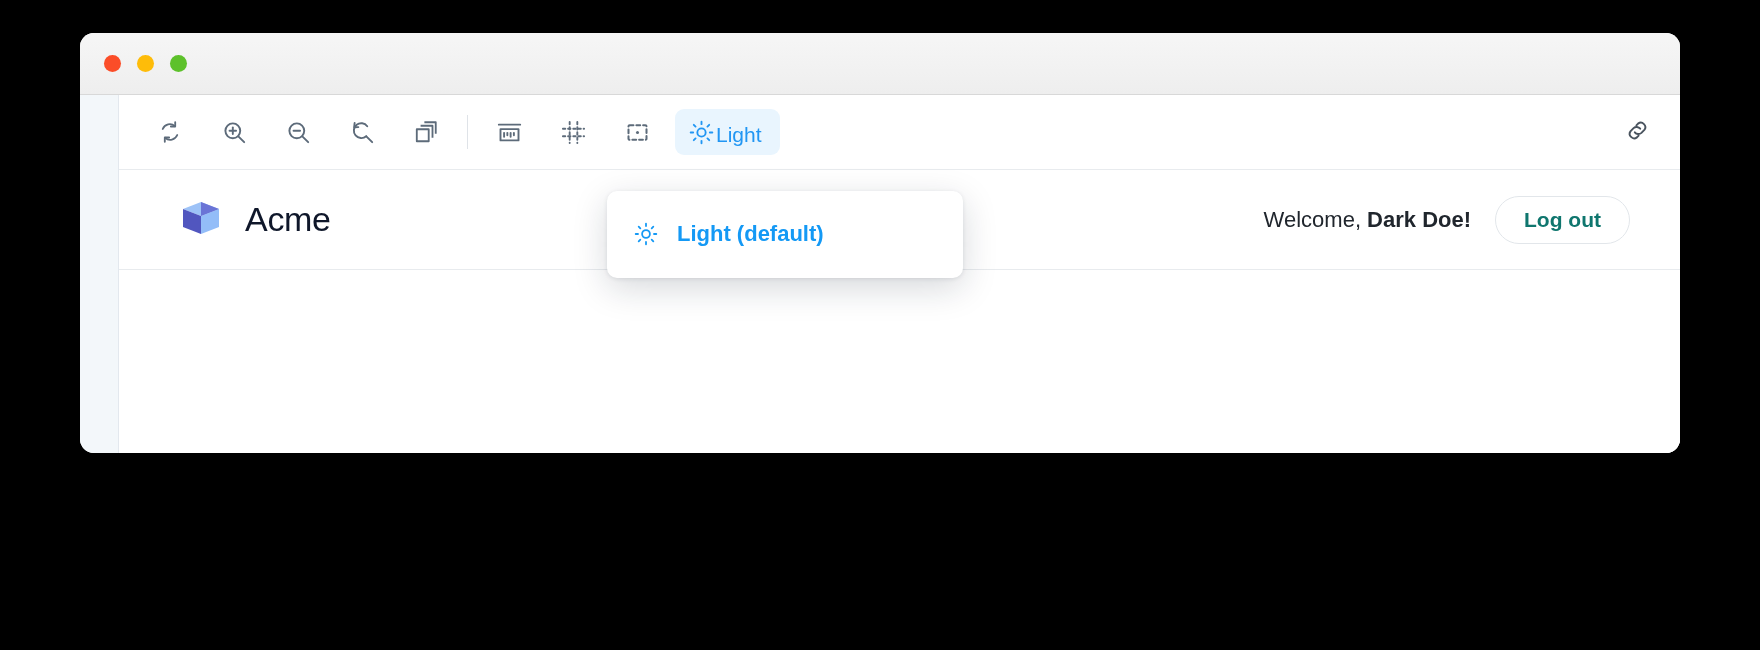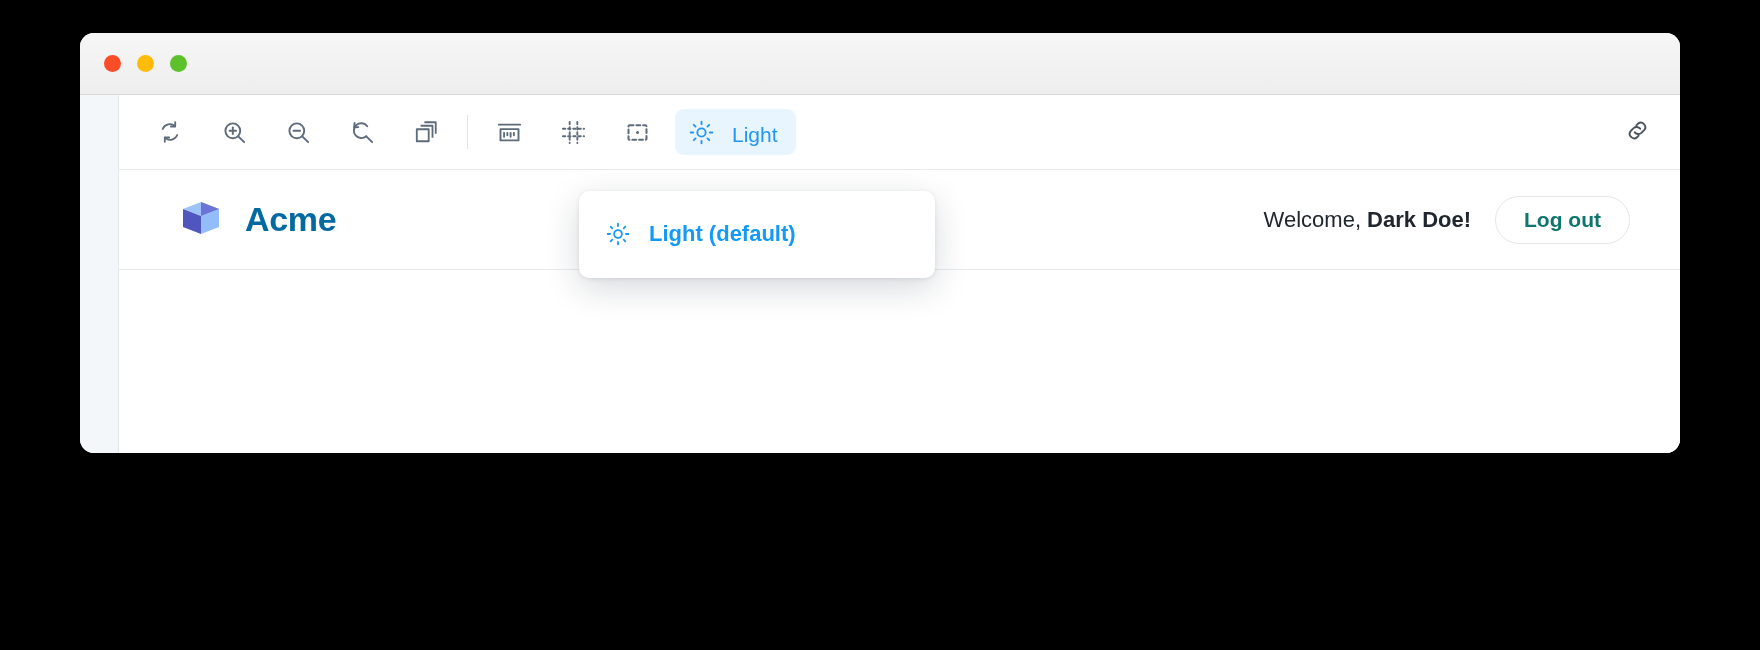--- a/index.html
+++ b/index.html
@@ -111,21 +111,21 @@
   .divider {
     width: 1px;
     height: 34px;
     background: #dfe3e8;
     margin: 0 20px;
     flex: 0 0 1px;
   }
   .theme-btn {
     display: flex;
     align-items: center;
-    gap: 18px;
+    gap: 2px;
     background: #e9f5fe;
     border: none;
     border-radius: 9px;
     height: 46px;
     padding: 6px 18px 0 14px;
     color: #2196f3;
     font-size: 21px;
     font-family: "Liberation Sans", sans-serif;
     cursor: pointer;
   }
@@ -155,22 +155,22 @@
     box-sizing: border-box;
     background: #ffffff;
   }
   .brand {
     display: flex;
     align-items: center;
     gap: 20px;
   }
   .brand-name {
     font-size: 34px;
-    font-weight: bold;
-    color: #0369a1;
+    font-weight: normal;
+    color: #0f172a;
     letter-spacing: -0.3px;
   }
   .welcome {
     font-size: 22px;
     color: #20262d;
     margin-right: 24px;
     white-space: nowrap;
   }
   .welcome b { font-weight: bold; }
   .logout {
@@ -188,21 +188,21 @@
 
   
   .pagearea {
     flex: 1 1 auto;
     background: #ffffff;
   }
 
   
   .dropdown {
     position: absolute;
-    left: 460px;
+    left: 488px;
     top: 96px;
     width: 356px;
     background: #ffffff;
     border-radius: 10px;
     box-shadow: 0 10px 34px rgba(20,30,45,0.17), 0 1px 4px rgba(20,30,45,0.10);
     padding: 14px 0 16px 0;
     box-sizing: border-box;
     z-index: 20;
   }
   .menu-item {

